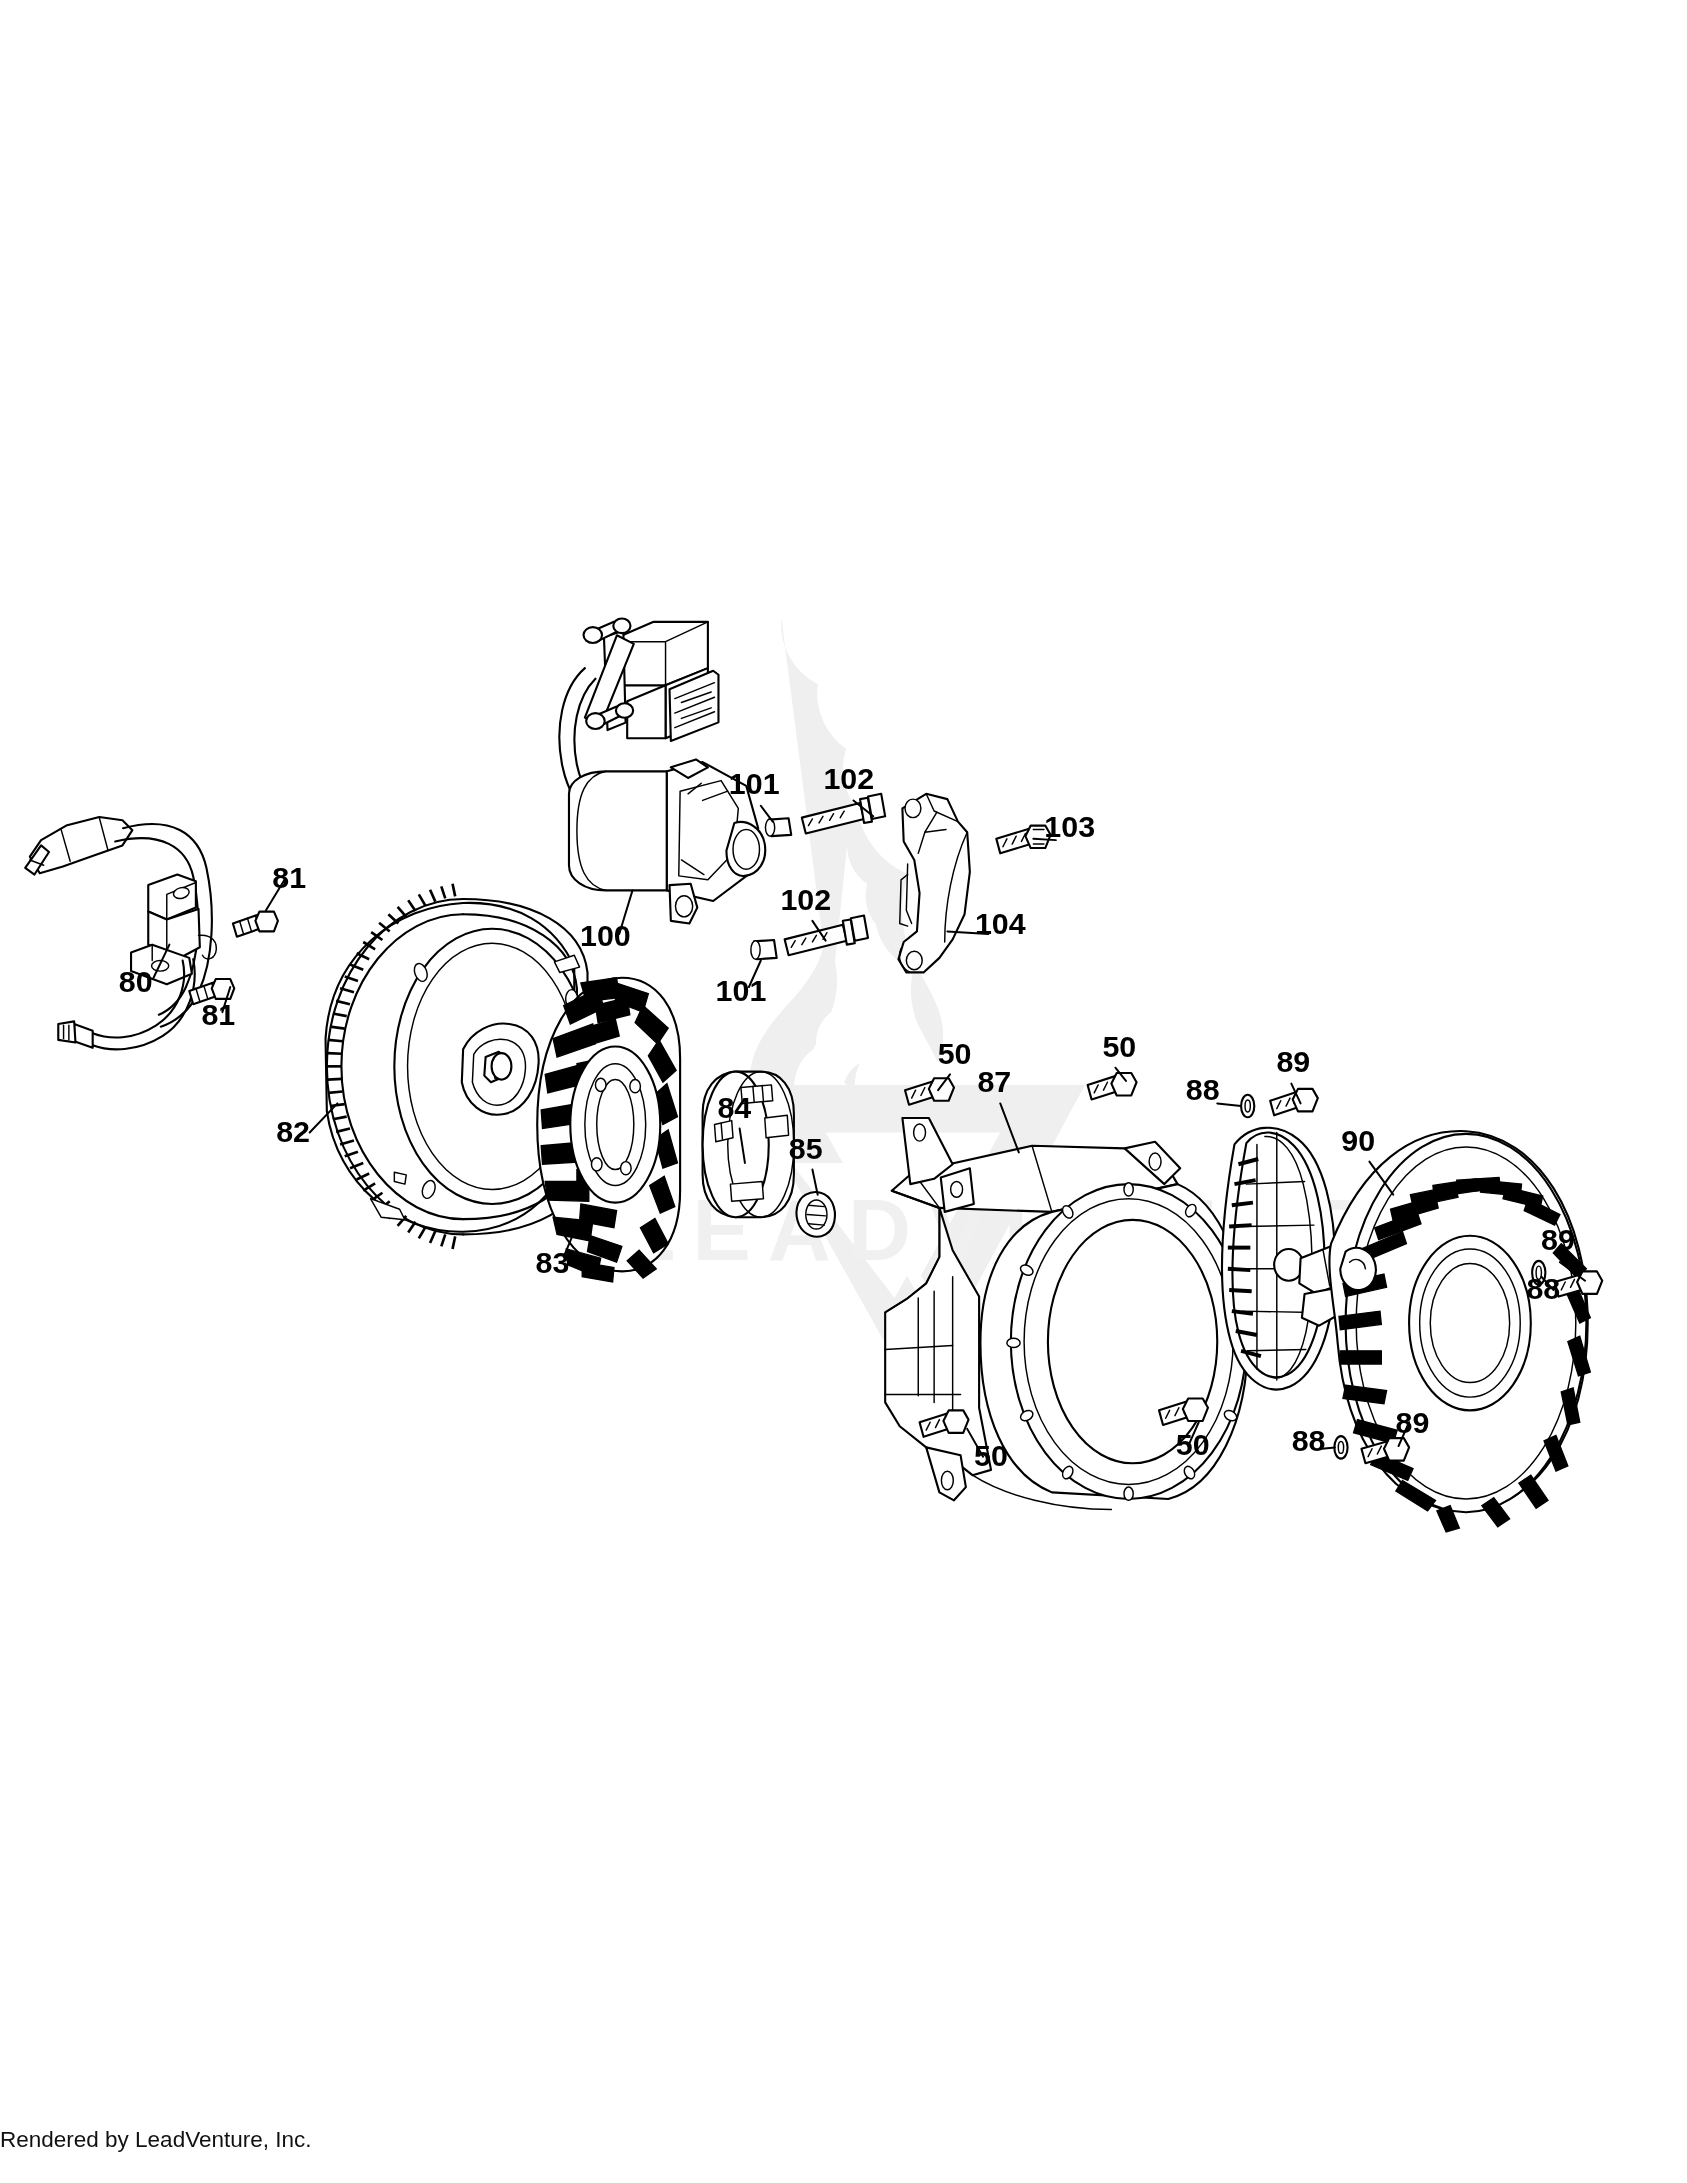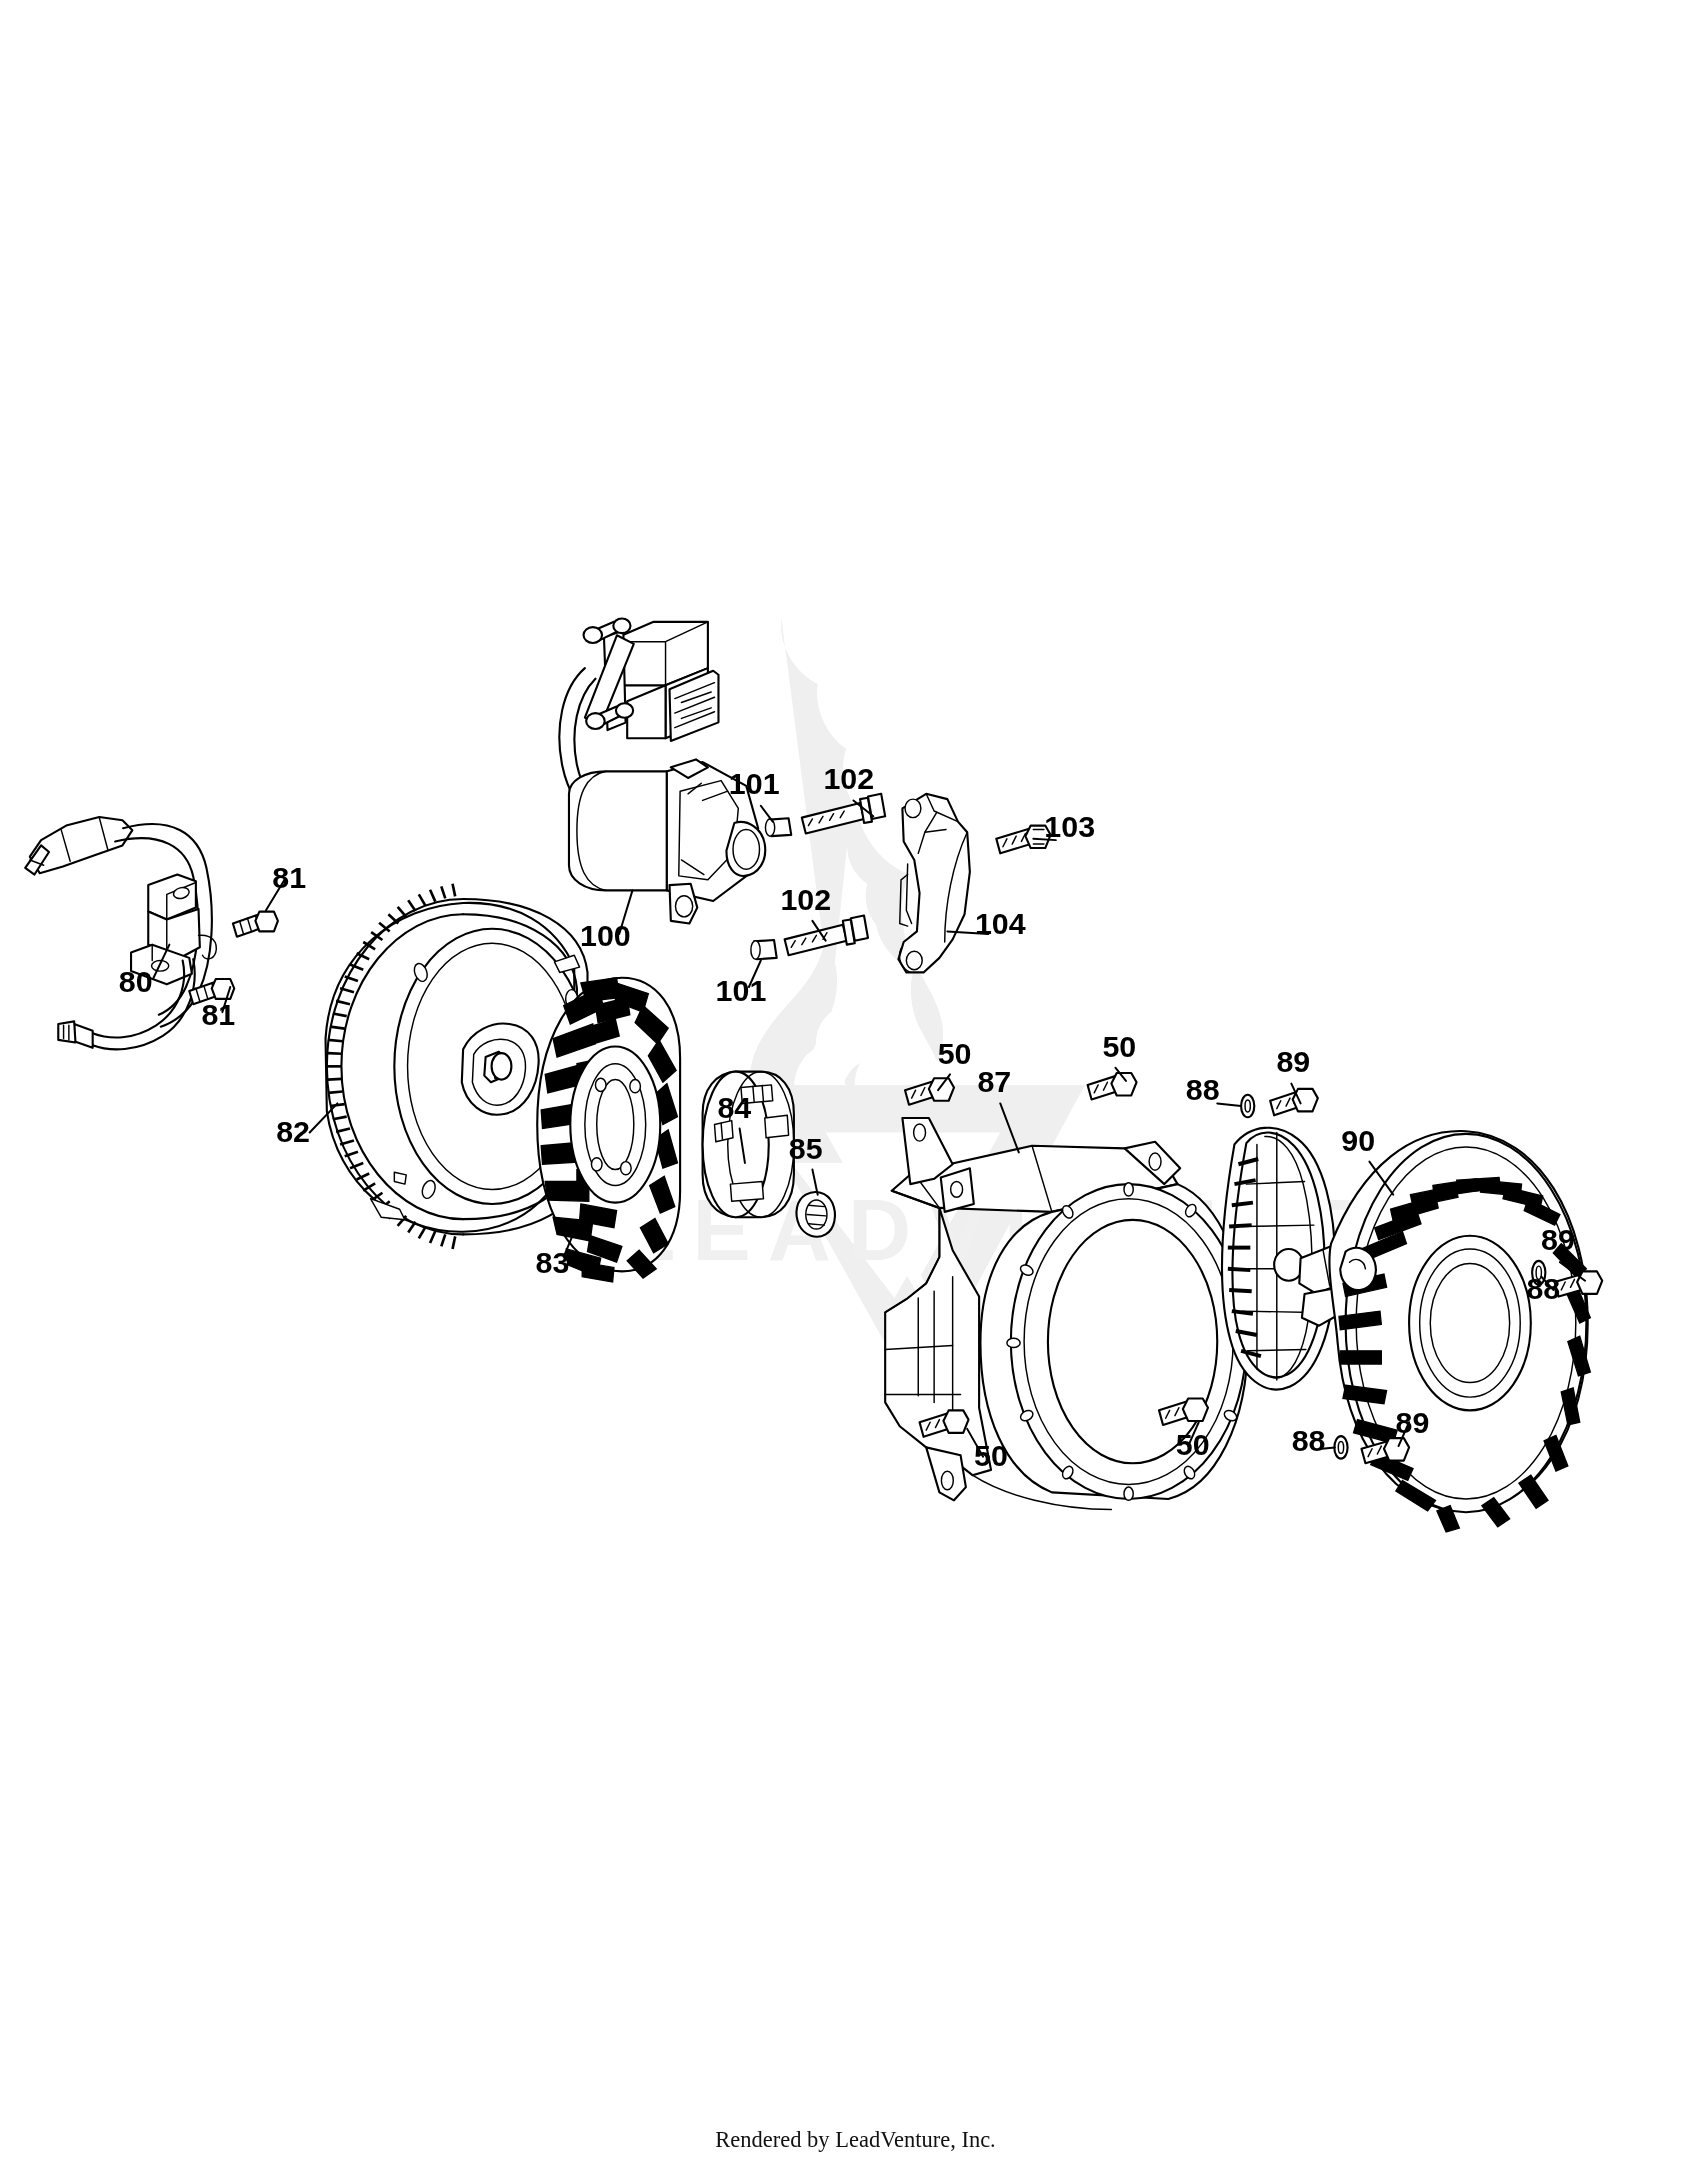--- a/index.html
+++ b/index.html
@@ -8,21 +8,21 @@
   svg.layer{position:absolute;left:0;top:0;width:1687px;height:2183px;}
   .wm{fill:#efefef;}
   .wmtext{fill:#f0f0f0;font-family:"Liberation Sans",sans-serif;font-weight:700;letter-spacing:26px;}
   .ln{fill:none;stroke:#000;stroke-width:3.2;stroke-linejoin:round;stroke-linecap:round;}
   .ln2{fill:none;stroke:#000;stroke-width:2.2;stroke-linejoin:round;stroke-linecap:round;}
   .lnf{fill:#fff;stroke:#000;stroke-width:3.2;stroke-linejoin:round;stroke-linecap:round;}
   .lnf2{fill:#fff;stroke:#000;stroke-width:2.2;stroke-linejoin:round;stroke-linecap:round;}
   .blk{fill:#000;stroke:#000;stroke-width:2;}
   .lead{fill:none;stroke:#000;stroke-width:3;stroke-linecap:round;}
   .callout{font-family:"Liberation Sans",sans-serif;font-weight:700;font-size:46px;fill:#000;}
-  .footer{position:absolute;left:0;right:0;bottom:30px;text-align:center;font-size:22.5px;color:#111;font-family:Liberation Serif, serif;margin-left:24px;}
+  .footer{position:absolute;left:0;right:0;bottom:30px;text-align:left;font-size:22.5px;color:#111;font-family:Liberation Sans, sans-serif;}
 </style>
 </head>
 <body>
 
 <div id="stage">
 
   <svg class="layer" viewBox="0 0 2550 3300">
     <g>
       <path class="wm" d="M1245 1430 c-8 34 -30 62 -52 86 -30 33 -58 68 -60 114 -2 44 22 83 58 101 -12 -26 -8 -55 10 -75 -4 -30 8 -58 33 -72 -3 -24 8 -47 29 -58 -22 33 -20 76 7 105 26 28 66 36 100 21 41 -18 62 -63 54 -106 -7 -38 -32 -68 -47 -103 -16 -38 -18 -82 -4 -121 -41 -18 -71 -56 -78 -100 -20 -25 -26 -59 -16 -90 -31 -22 -48 -60 -43 -98 -37 -19 -59 -59 -55 -100 z"></path>
       <path class="wm" d="M1262 1455 c10 40 -4 80 -24 115 -16 28 -29 60 -23 92 5 27 23 50 48 61 -8 -22 -4 -47 11 -65 -2 -21 8 -41 26 -51 -13 25 -10 56 8 78 19 22 50 28 76 16 30 -14 45 -48 38 -79 -6 -28 -25 -51 -36 -77 -10 -25 -12 -54 -5 -80 -29 -11 -51 -37 -57 -68 -14 -17 -19 -40 -13 -61 -21 -14 -33 -39 -30 -64 z" style="fill:#fff"></path>

